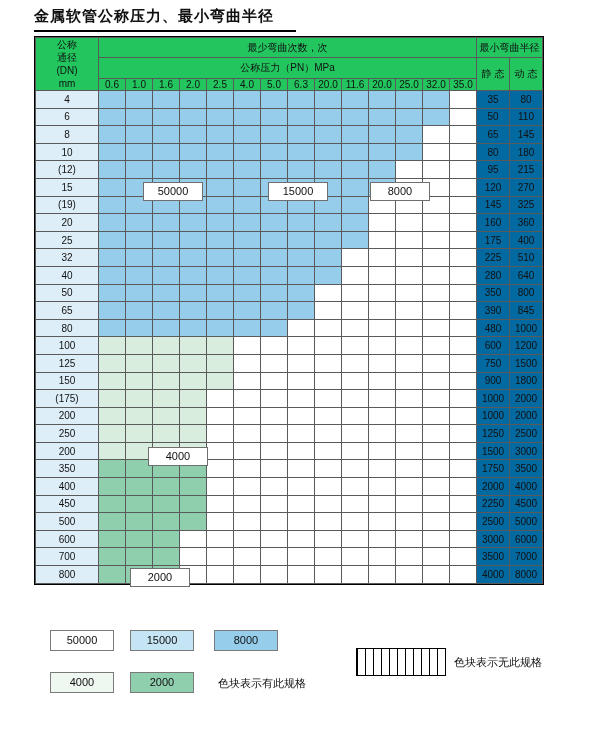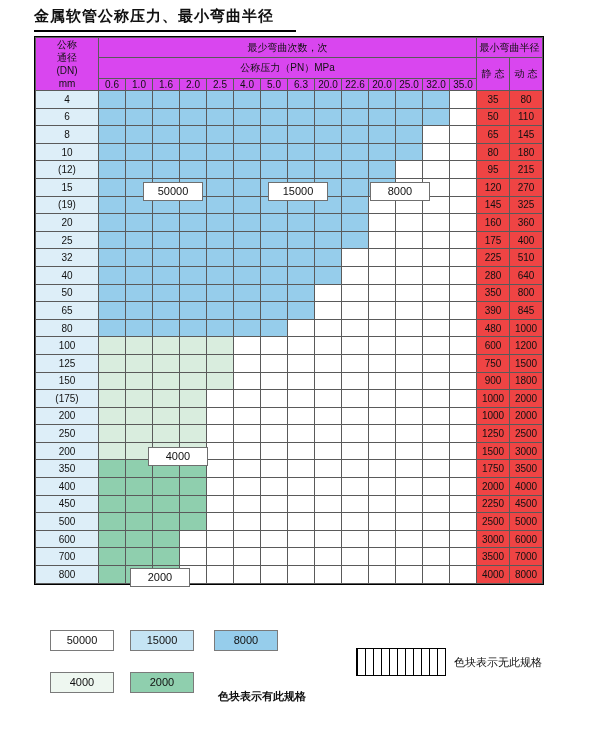--- a/index.html
+++ b/index.html
@@ -25,32 +25,32 @@
   }
   table{border-collapse:collapse;}
   td,th{
     border:1px solid #5a5a5a;
     font-size:10px;
     padding:0;
     text-align:center;
     vertical-align:middle;
     font-weight:normal;
   }
-  .hdr{background:#d946ef;}
+  .hdr{background:#22c55e;}
   .hdr-top{height:19px;}
   .dncol{width:62px;}
   .pcol{width:26px;}
   .rcol{width:32px;}
   .rowh{height:17.6px;}
   .dn-cell{background:#ddeef8;font-size:10px;}
   .blue{background:#96cdeb;}
   .green{background:#8fcfae;}
   .green-lt{background:#d9edde;}
   .white{background:#ffffff;}
-  .rv{background:#ef4444;font-size:10px;}
+  .rv{background:#0369a1;font-size:10px;}
   .vert-head{font-size:10px;line-height:13px;}
   .callout{
     position:absolute;
     background:#ffffff;
     border:1px solid #6f6f6f;
     font-size:11px;
     text-align:center;
     line-height:17px;
     height:17px;
     z-index:5;
@@ -98,21 +98,21 @@
       <tr id="pressure-row">
           <td class="hdr pcol">0.6</td>
           <td class="hdr pcol">1.0</td>
           <td class="hdr pcol">1.6</td>
           <td class="hdr pcol">2.0</td>
           <td class="hdr pcol">2.5</td>
           <td class="hdr pcol">4.0</td>
           <td class="hdr pcol">5.0</td>
           <td class="hdr pcol">6.3</td>
           <td class="hdr pcol">20.0</td>
-          <td class="hdr pcol">22.6</td>
+          <td class="hdr pcol">11.6</td>
           <td class="hdr pcol">20.0</td>
           <td class="hdr pcol">25.0</td>
           <td class="hdr pcol">32.0</td>
           <td class="hdr pcol">35.0</td>
         </tr>
     </thead>
     <tbody id="tbody">
         <tr class="rowh">
           <td class="dn-cell dncol">4</td>
           <td class="pcol blue"></td>
@@ -666,18 +666,18 @@
   </div>
   <div class="lg-row" style="left:180px;top:0;">
     <span class="lg-box" style="background:#96cdeb;">8000</span>
   </div>
   <div class="lg-row" style="left:16px;top:42px;">
     <span class="lg-box" style="background:#eef7f0;">4000</span>
   </div>
   <div class="lg-row" style="left:96px;top:42px;">
     <span class="lg-box" style="background:#8fcfae;">2000</span>
   </div>
-  <div class="lg-row lg-note" style="left:184px;top:59px;font-weight:bold;">色块表示有此规格</div>
+  <div class="lg-row lg-note" style="left:184px;top:46px;">色块表示有此规格</div>
   <div class="lg-row" style="left:322px;top:18px;">
     <span class="swatchbar"></span>
   </div>
   <div class="lg-row lg-note" style="left:420px;top:25px;">色块表示无此规格</div>
 </div>
 
 </body></html>

